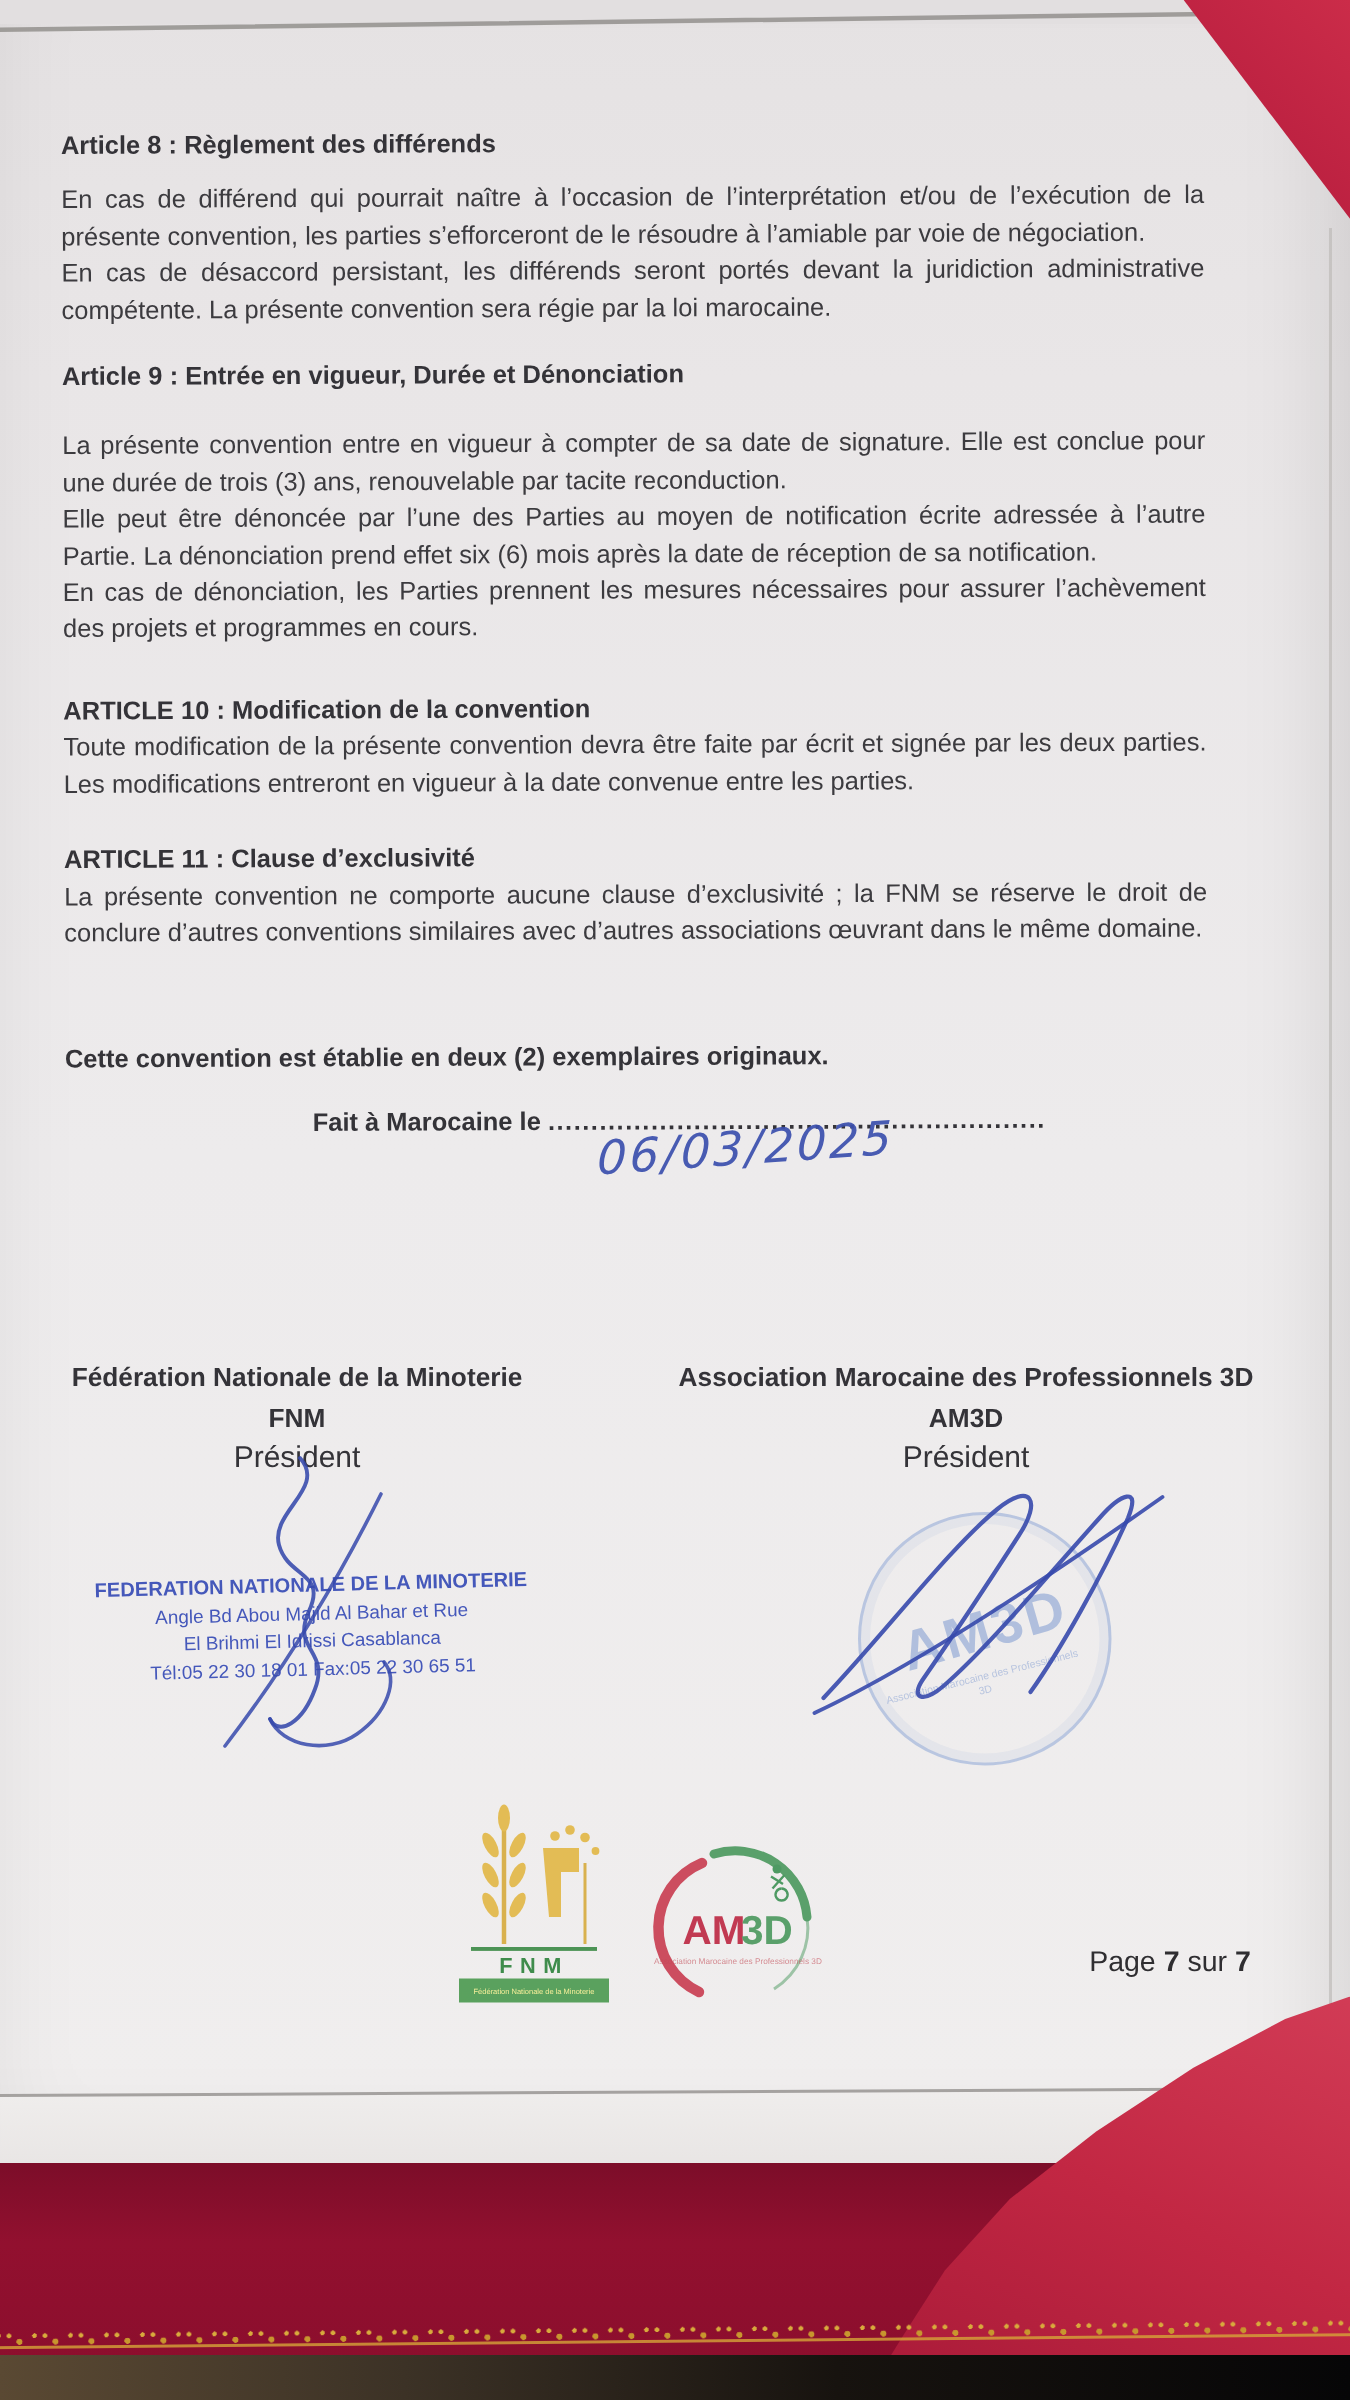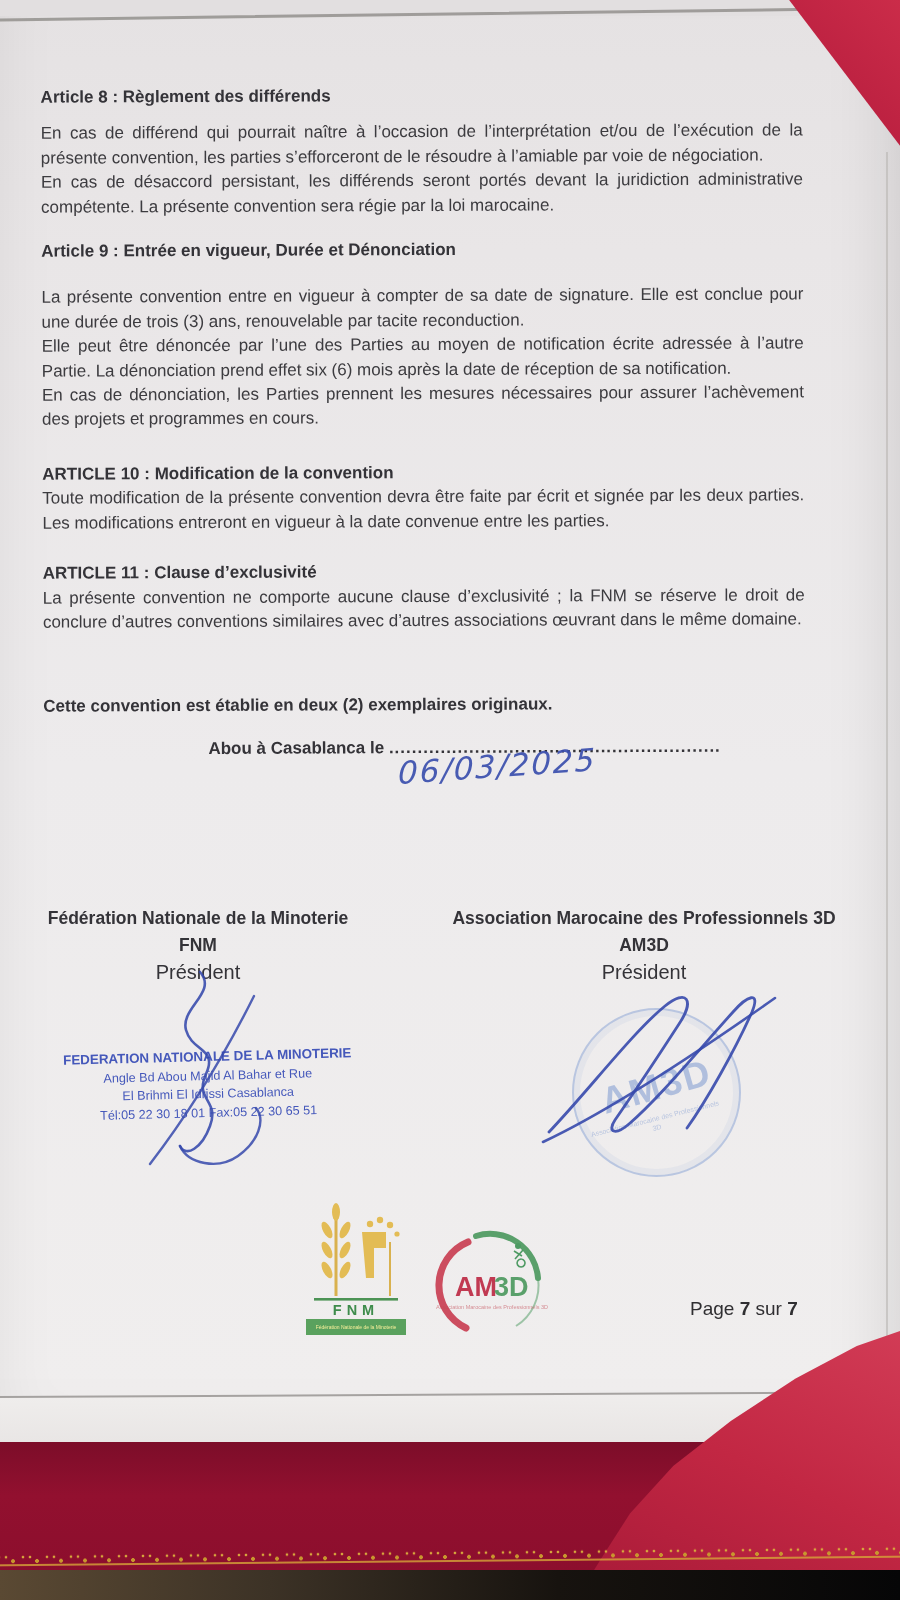--- a/index.html
+++ b/index.html
@@ -56,21 +56,21 @@
          transform:rotate(-16deg);color:rgba(100,136,202,.45);
          font-size:37px;font-weight:700;letter-spacing:2px;}
   .stamp-am3d-sub{position:absolute;left:12px;top:104px;width:140px;text-align:center;
          transform:rotate(-14deg);color:rgba(100,136,202,.4);font-size:7px;line-height:9px;}
 
   
   .fnm-logo{position:absolute;left:298px;top:1198px;}
   .am3d-logo{position:absolute;left:428px;top:1216px;}
 
   .page-footer{position:absolute;left:690px;top:1298px;width:180px;
-         font-size:19px;color:#2f2e31;}
+         font-size:19px;color:#2f2e31;text-align:center;}
   .page-footer b{font-weight:700;}
 
   
   .under-sheet{position:absolute;left:0;top:1396px;width:910px;height:50px;
          background:linear-gradient(180deg,#efedec,#e8e5e4);
          border-top:2px solid #a5a2a0;transform:rotate(-0.3deg);transform-origin:left top;}
   .folder-band{position:absolute;left:0;top:1442px;width:900px;height:134px;
          background:linear-gradient(180deg,#7c0d29 0%,#92102f 40%,#8c0e2d 100%);}
   .folder-corner-top{position:absolute;left:768px;top:0;width:132px;height:162px;
          clip-path:polygon(16% 0,100% 0,100% 90%);
@@ -109,21 +109,21 @@
       <p>En cas de dénonciation, les Parties prennent les mesures nécessaires pour assurer l’achèvement des projets et programmes en cours.</p>
 
       <h3 class="h-art10">ARTICLE 10 : Modification de la convention</h3>
       <p>Toute modification de la présente convention devra être faite par écrit et signée par les deux parties. Les modifications entreront en vigueur à la date convenue entre les parties.</p>
 
       <h3 class="h-art11">ARTICLE 11 : Clause d’exclusivité</h3>
       <p>La présente convention ne comporte aucune clause d’exclusivité ; la FNM se réserve le droit de conclure d’autres conventions similaires avec d’autres associations œuvrant dans le même domaine.</p>
 
       <p class="closing-line">Cette convention est établie en deux (2) exemplaires originaux.</p>
 
-      <p class="fait-row"><span>Abou à Casablanca le </span><span class="fait-dots">..........................................................</span></p>
+      <p class="fait-row"><span>Fait à Marocaine le </span><span class="fait-dots">..........................................................</span></p>
     </div>
 
     <div class="handwritten-date">06/03/2025</div>
 
     <div class="sig-col sig-left-col">
       <div class="org">Fédération Nationale de la Minoterie</div>
       <div class="acr">FNM</div>
       <div class="ttl">Président</div>
     </div>
     <div class="sig-col sig-right-col">

